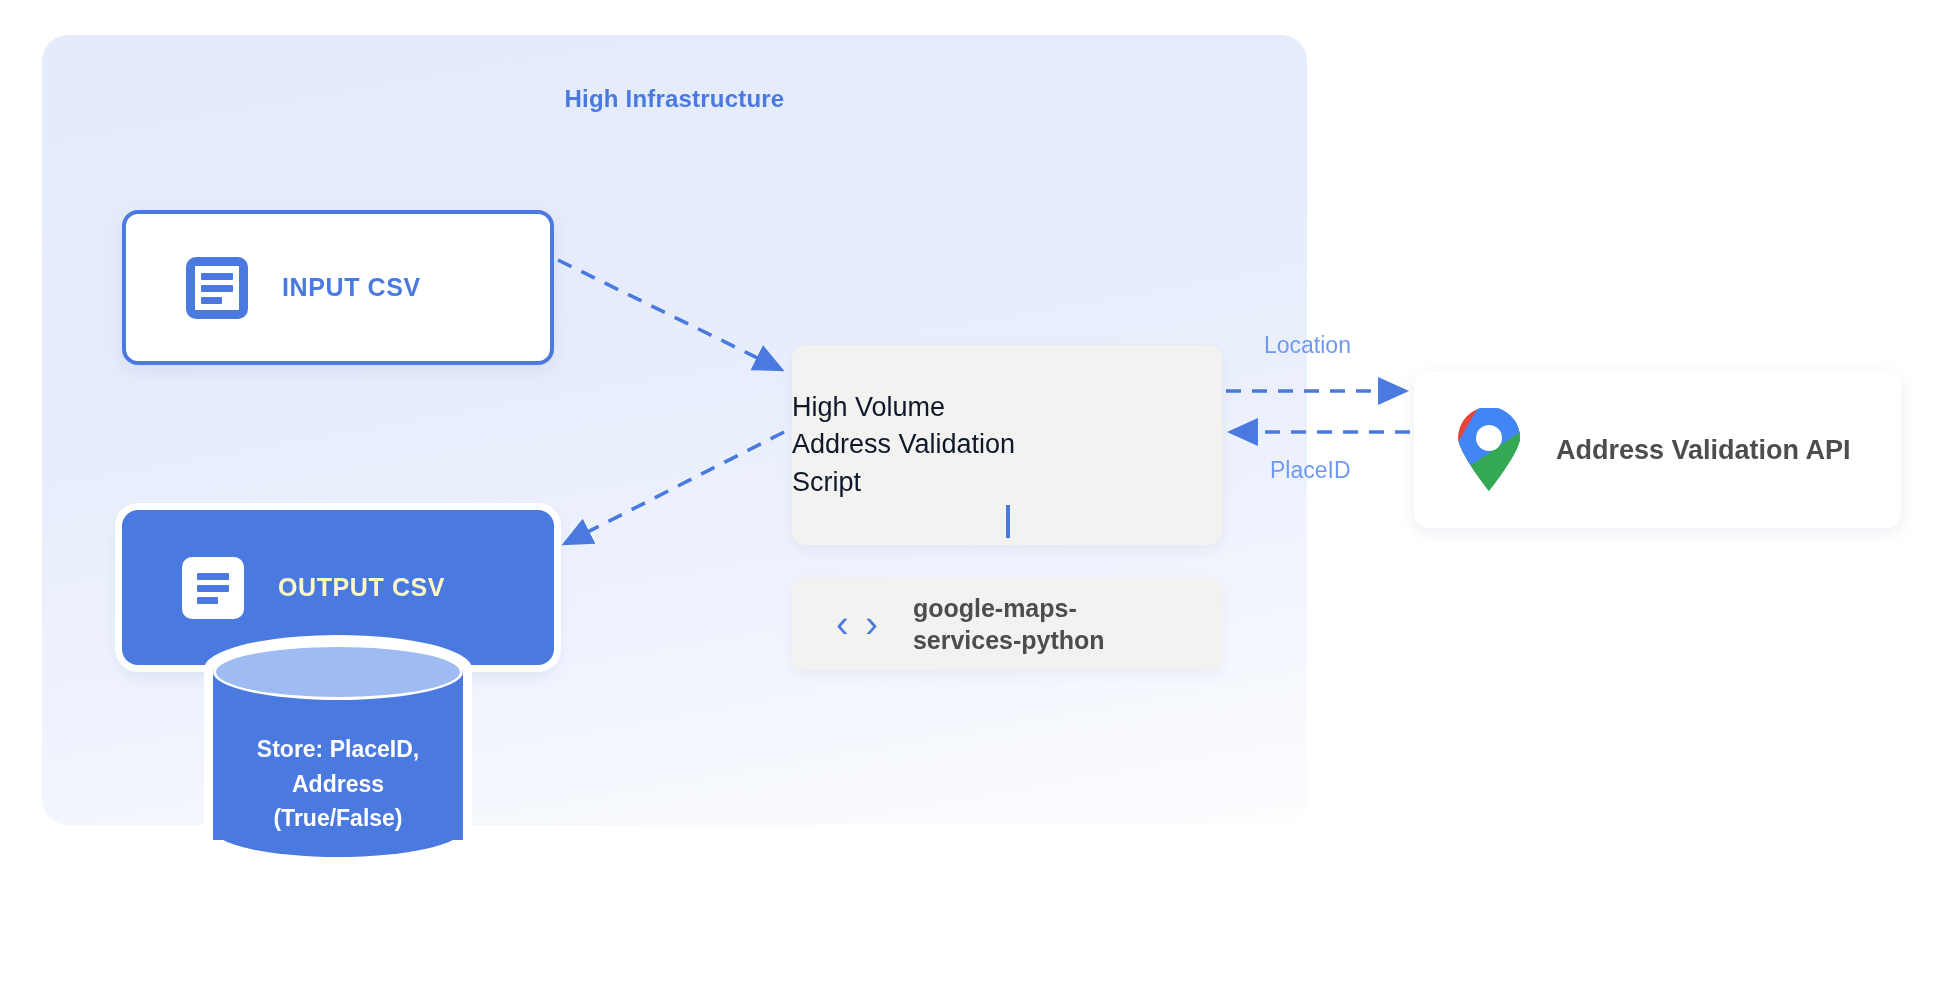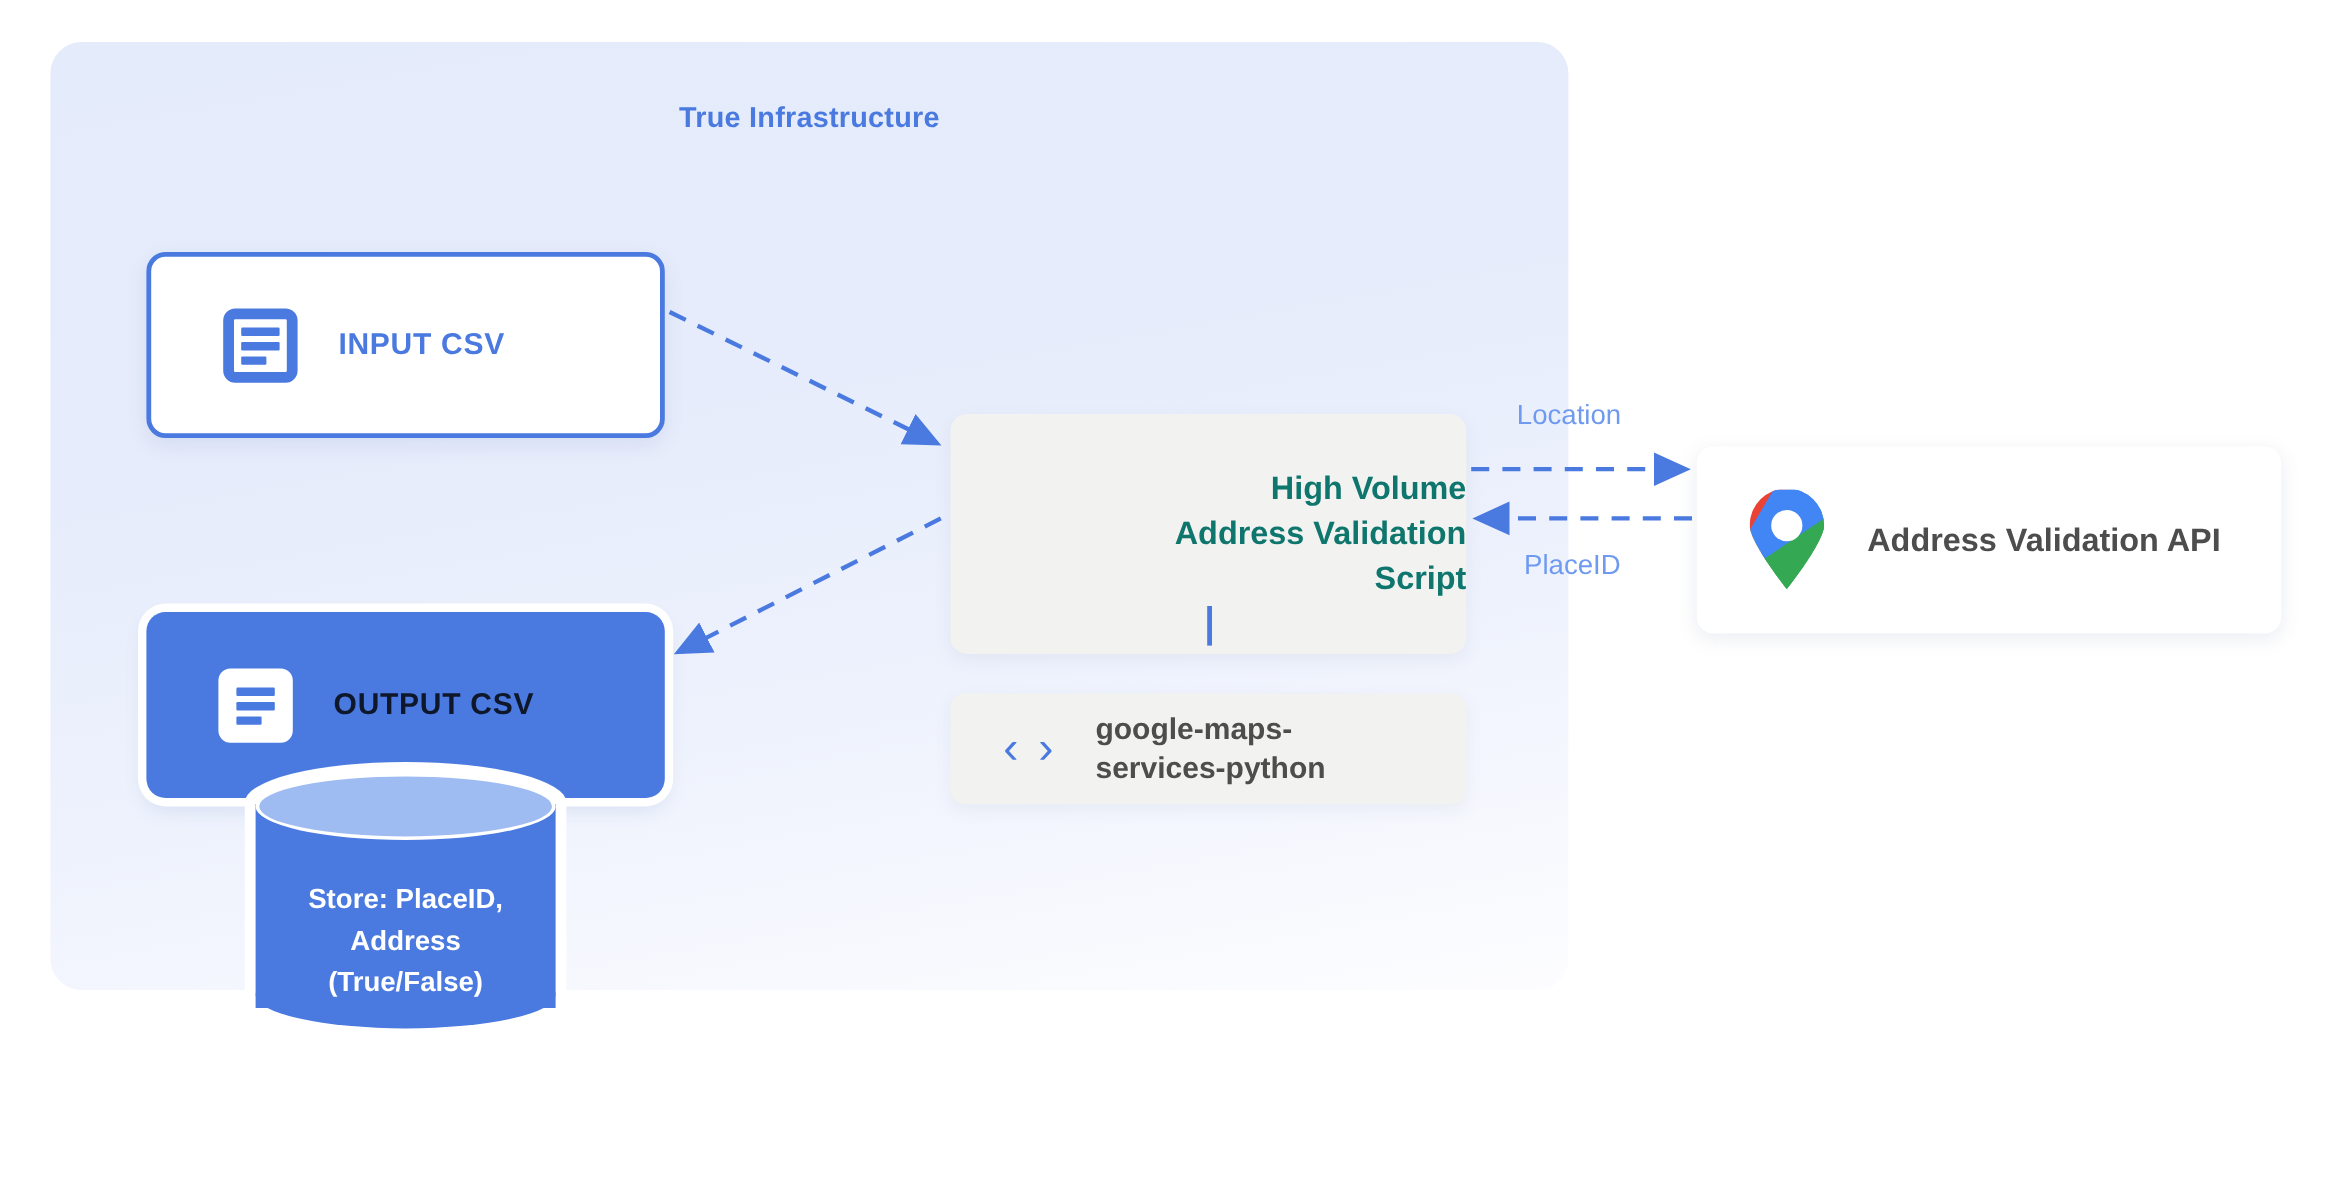--- a/index.html
+++ b/index.html
@@ -81,21 +81,21 @@
     height: 155px;
     background: #4a7ae0;
     border-radius: 16px;
     box-shadow: 0 0 0 7px #ffffff, 0 8px 18px rgba(70,100,170,0.16);
     padding-left: 60px;
   }
   .output-csv .label {
     margin-left: 34px;
     font-size: 25px;
     font-weight: bold;
-    color: #0f172a;
+    color: #fef9c3;
     letter-spacing: 0.6px;
   }
 
   
   .doc-icon {
     width: 62px;
     height: 62px;
     flex: 0 0 auto;
     position: relative;
   }
@@ -130,24 +130,24 @@
     width: 430px;
     height: 200px;
     background: #f2f2f0;
     border-radius: 14px;
     flex-direction: column;
     justify-content: center;
     box-shadow: 0 5px 14px rgba(90,100,130,0.08);
   }
   .script-box .line {
     font-size: 27px;
-    font-weight: bold;
-    color: #0f766e;
+    font-weight: normal;
+    color: #0f172a;
     line-height: 1.38;
-    text-align: right;
+    text-align: left;
     width: 100%;
   }
 
   
   .connector-v {
     position: absolute;
     left: 1006px;
     top: 505px;
     width: 4px;
     height: 33px;
@@ -271,21 +271,21 @@
     height: 988px;
     pointer-events: none;
   }
 </style>
 </head>
 <body>
 
 <div id="canvas">
 
   <div class="infra-panel">
-    <div class="infra-title">True Infrastructure</div>
+    <div class="infra-title">High Infrastructure</div>
   </div>
 
   <svg class="edges" viewBox="0 0 1954 988">
     <defs>
       <marker id="arrowBlue" markerWidth="9" markerHeight="9" refX="7.2" refY="4.5" orient="auto">
         <path d="M0,0.6 L8.6,4.5 L0,8.4 z" fill="#4a7ae0"></path>
       </marker>
       <marker id="arrowLight" markerWidth="9" markerHeight="9" refX="7.2" refY="4.5" orient="auto">
         <path d="M0,0.6 L8.6,4.5 L0,8.4 z" fill="#4a7ae0"></path>
       </marker>

